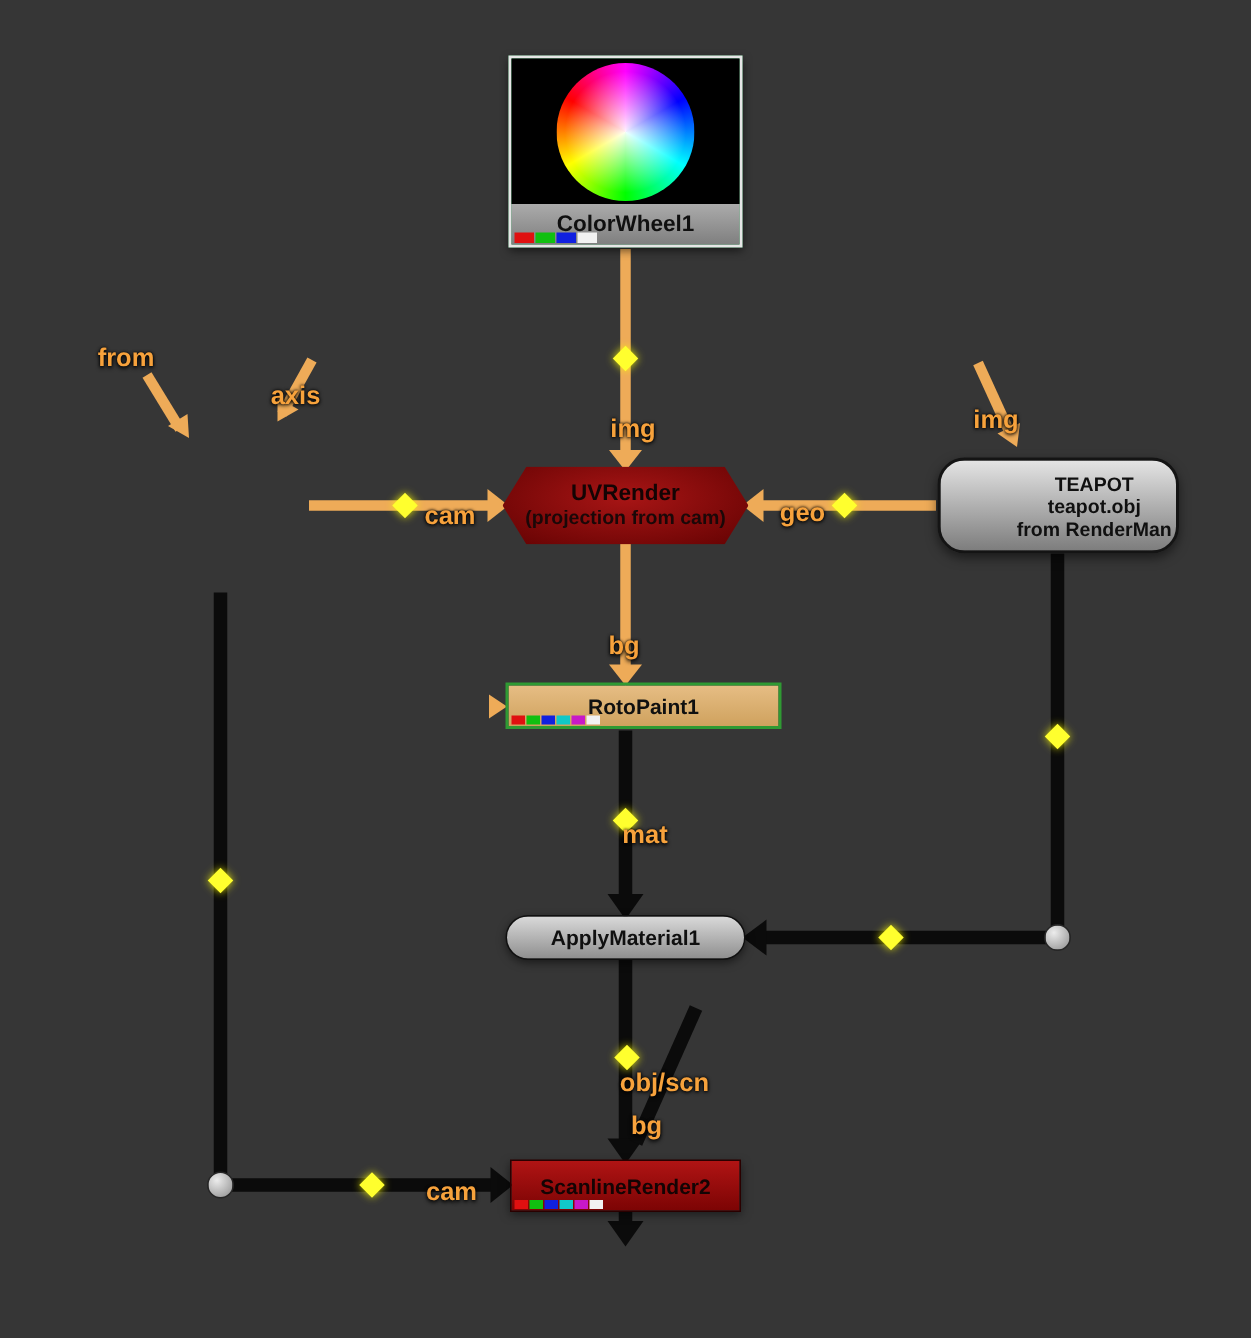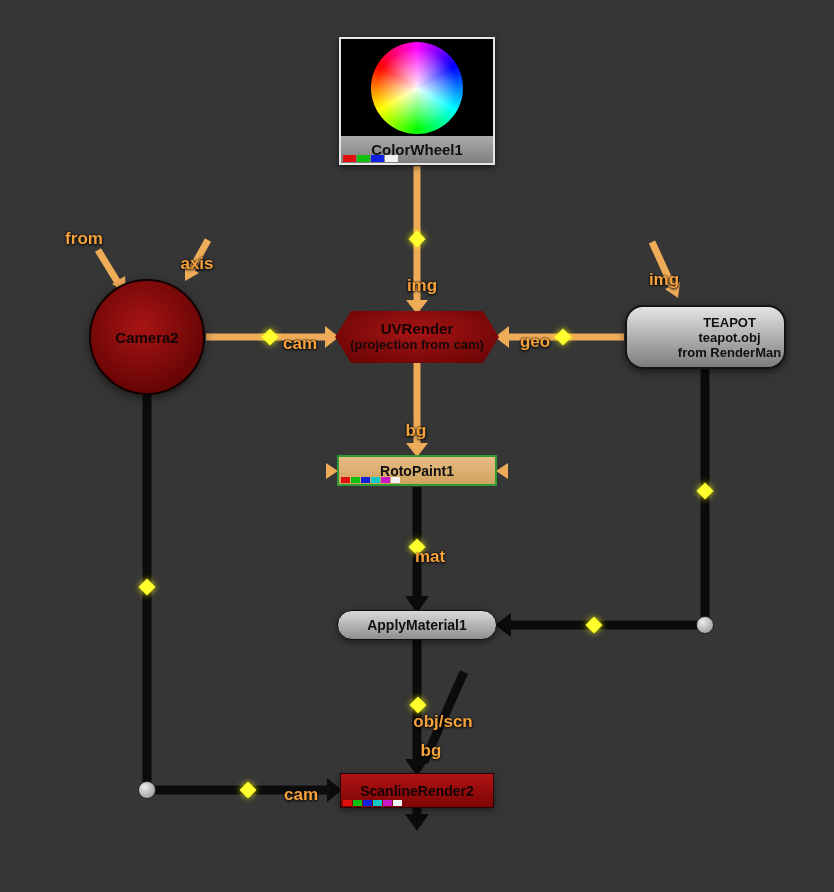--- a/index.html
+++ b/index.html
@@ -153,37 +153,34 @@
       <span class="node-text">ColorWheel1</span>
       <div class="strip">
         <i class="sw-r"></i>
           <i class="sw-g"></i>
           <i class="sw-b"></i>
           <i class="sw-w"></i>
       </div>
     </div>
   </div>
 
-  <div class="node camera" style="left:89px;top:279px;width:116px;height:116px;">
-    <span class="node-text">Camera2</span>
-  </div>
 
   <div class="uv-shape" style="left:335px;top:311px;width:164px;height:52px;"></div>
   <div class="uv-text" style="left:317px;top:320px;width:200px;">
     <div class="t1">UVRender</div>
     <div class="t2">(projection from cam)</div>
   </div>
 
   <div class="node teapot" style="left:625px;top:305px;width:161px;height:64px;padding-left:48px;">
     <span class="node-text">TEAPOT</span>
     <span class="node-text">teapot.obj</span>
     <span class="node-text">from RenderMan</span>
   </div>
 
-  <div class="node roto" style="left:337px;top:455px;width:160px;height:31px;">
+  <div class="node roto" style="left:337px;top:455px;width:184px;height:31px;">
     <span class="node-text">RotoPaint1</span>
     <div class="strip small">
       <i class="sw-r"></i>
         <i class="sw-g"></i>
         <i class="sw-b"></i>
         <i class="sw-c"></i>
         <i class="sw-m"></i>
         <i class="sw-w"></i>
     </div>
   </div>

